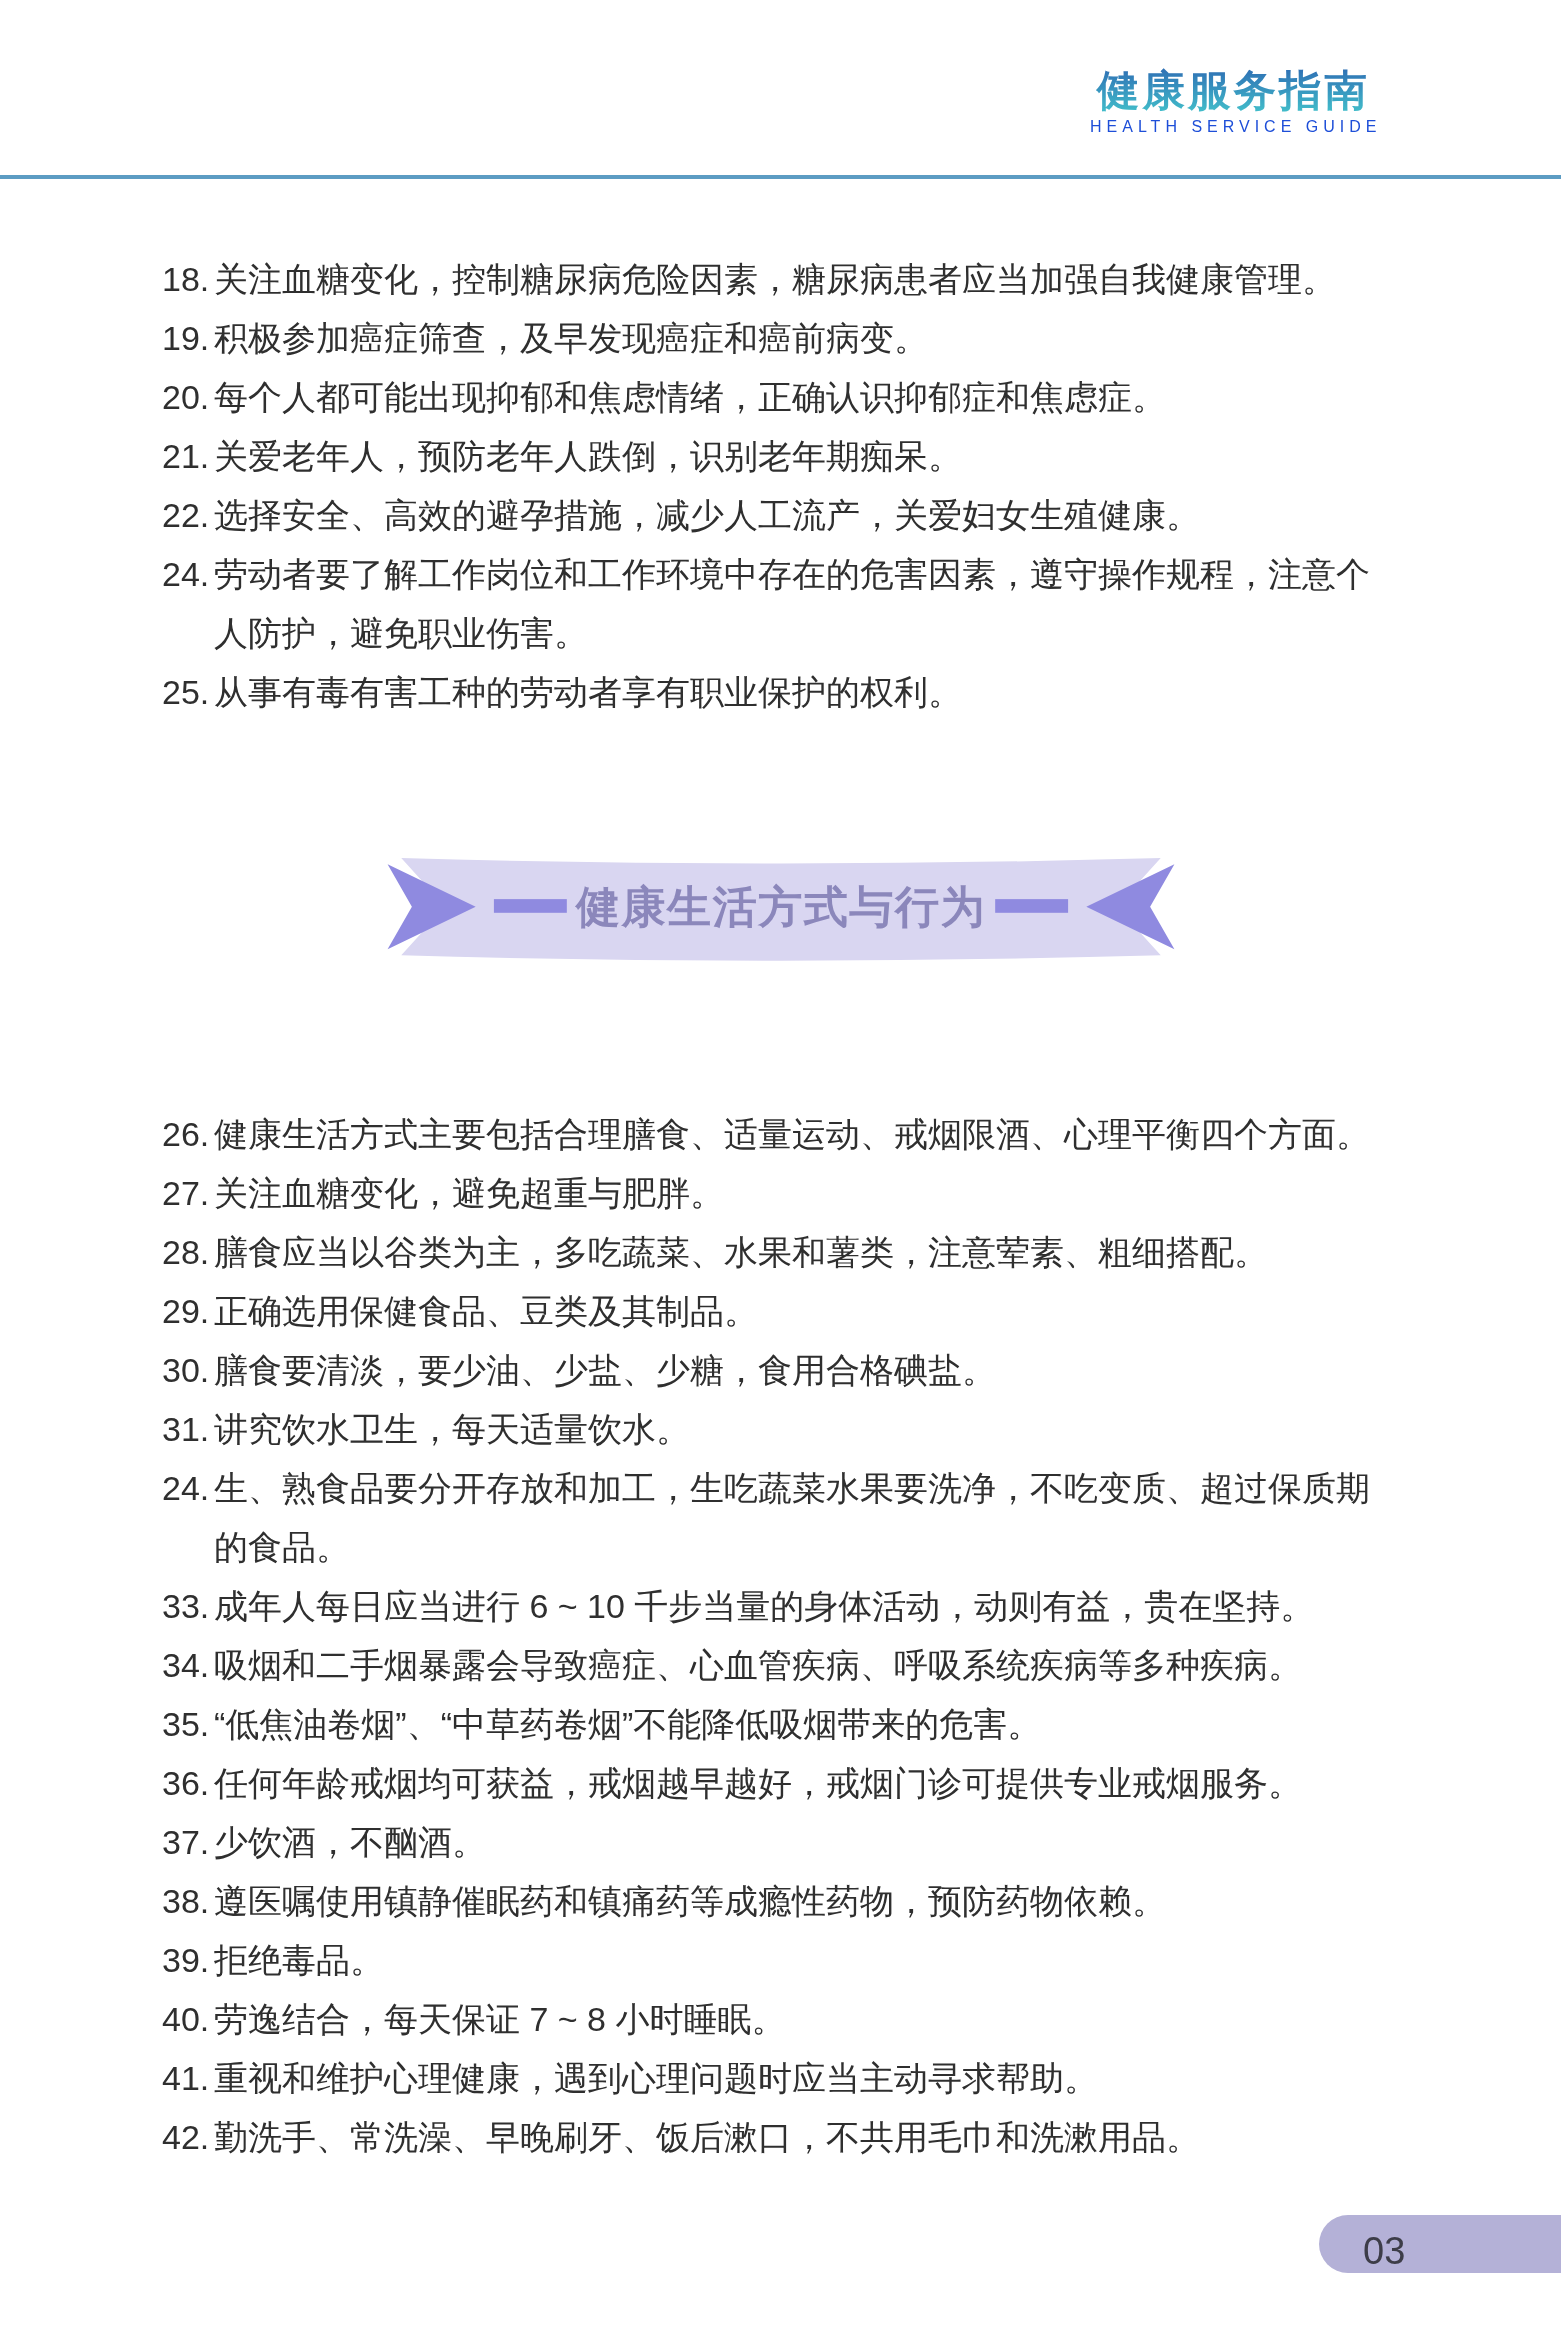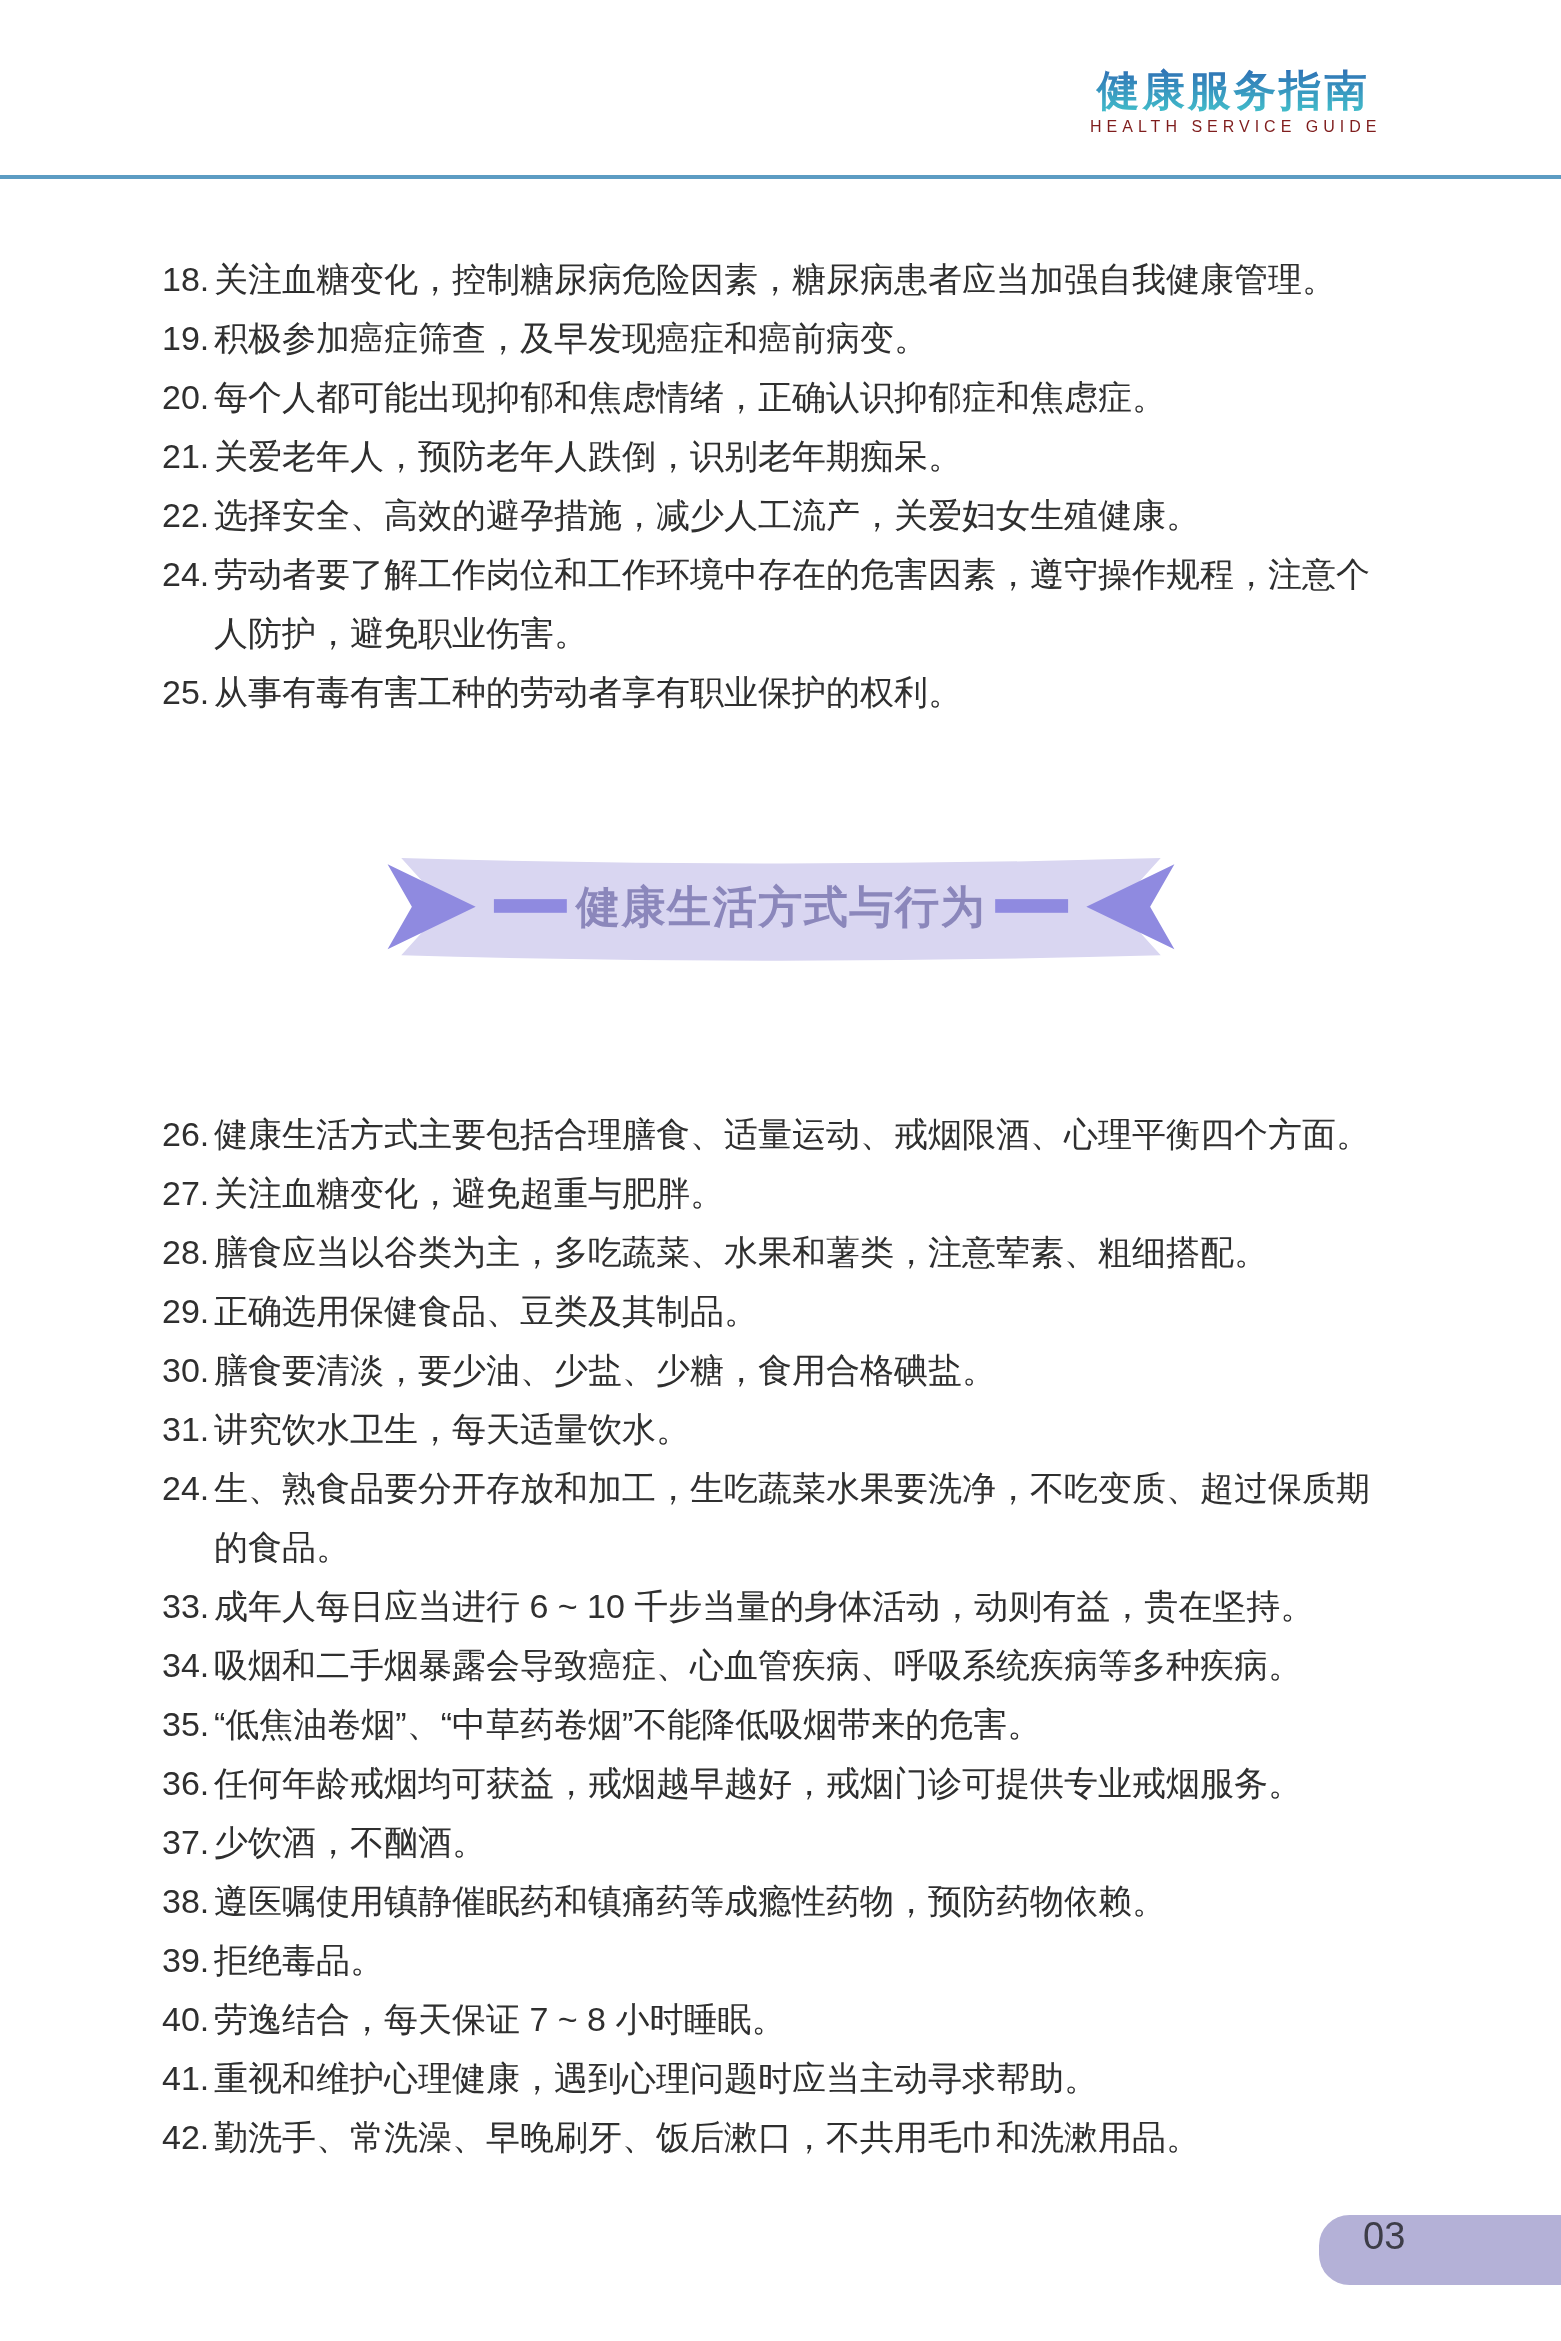--- a/index.html
+++ b/index.html
@@ -24,21 +24,21 @@
     top: 66px;
     right: 184px;
     width: 287px;
     text-align: center;
   }
   .logo svg { display: block; }
   .logo-subtitle {
     margin-top: 4.6px;
     font-size: 16px;
     letter-spacing: 5px;
-    color: #7f1d1d;
+    color: #1d4ed8;
     white-space: nowrap;
   }
   .header-rule {
     position: absolute;
     left: 0;
     top: 175px;
     width: 100%;
     height: 3.8px;
     background: #5c9cc3;
   }
@@ -66,25 +66,25 @@
     margin: 127px auto 0 auto;
     width: 808px;
     height: 120px;
   }
   
   .page-badge {
     position: absolute;
     top: 2215px;
     right: 0;
     width: 242px;
-    height: 70px;
+    height: 58px;
     background: #b4b1d7;
     border-radius: 30.5px 0 0 30.5px;
     display: flex;
-    align-items: flex-start;
+    align-items: flex-end;
     padding-left: 44px;
     box-sizing: border-box;
     font-size: 38px;
     color: #3d3d48;
   }
 </style>
 </head>
 <body>
 
 <div class="header">

